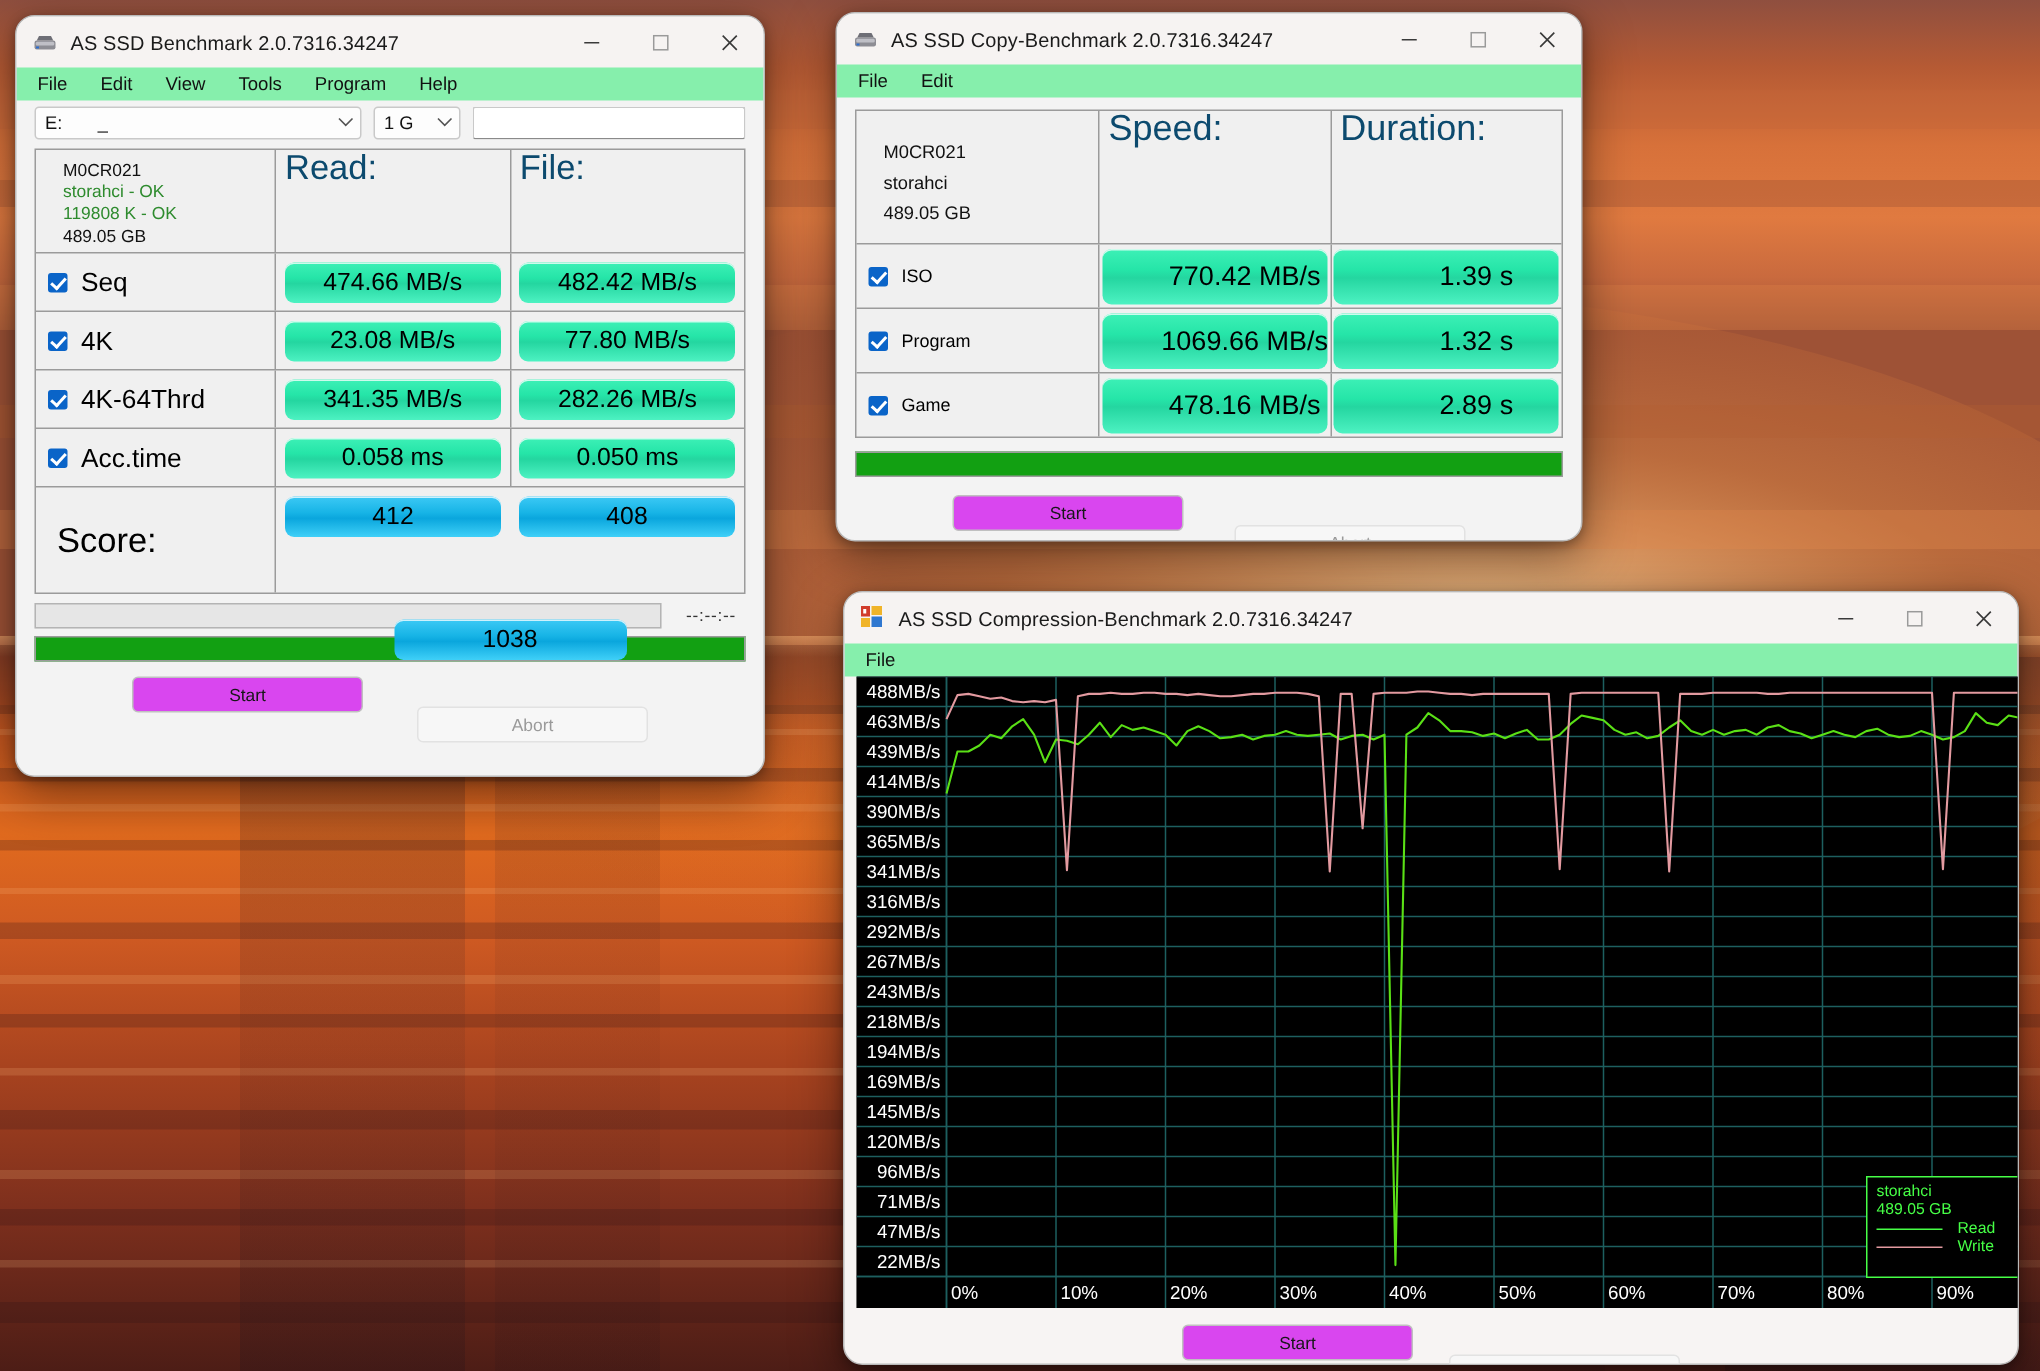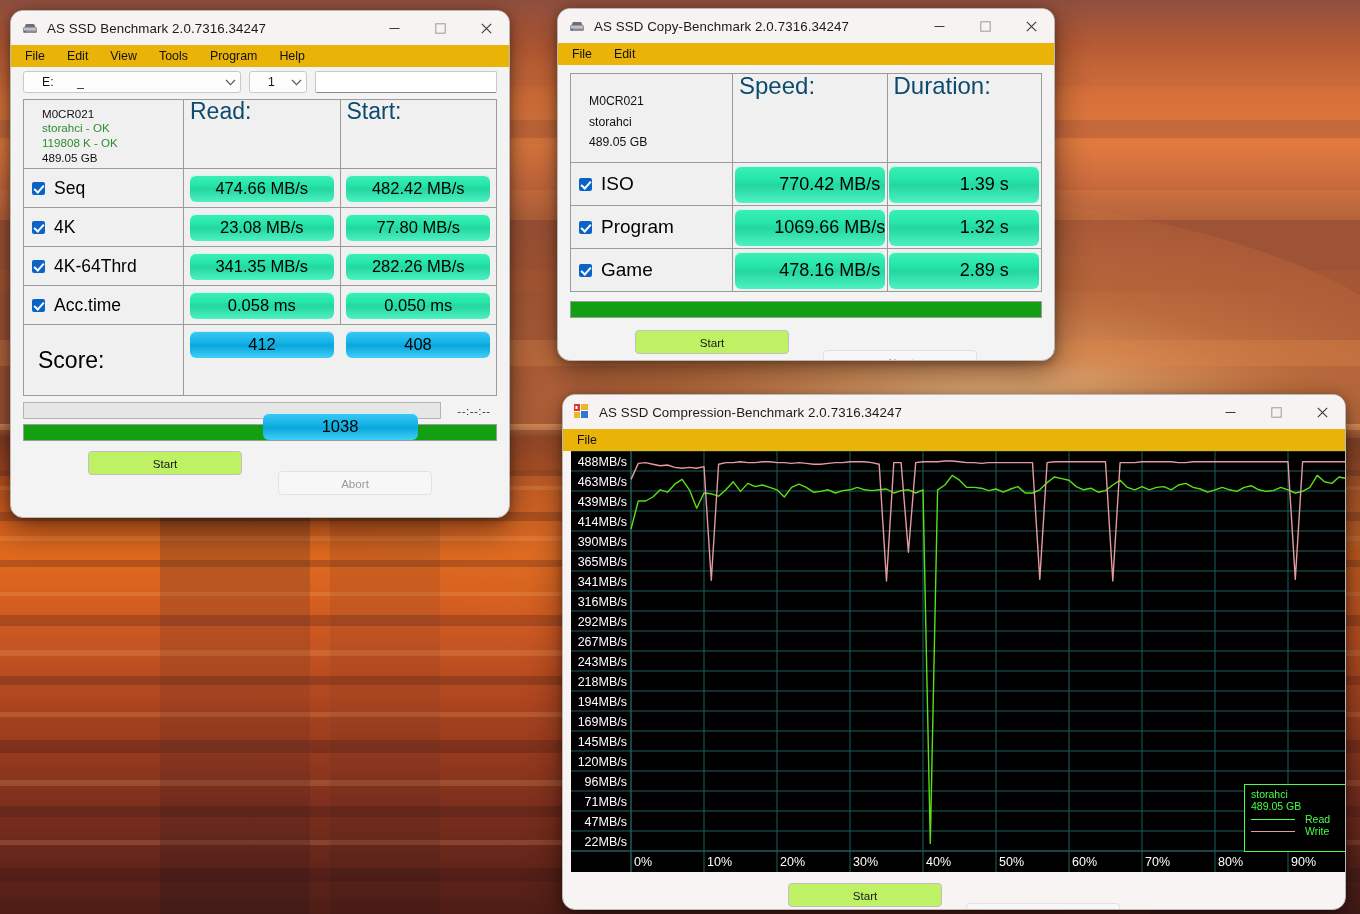--- a/index.html
+++ b/index.html
@@ -26,30 +26,30 @@
   }
   .win-icon { width:18px; height:18px; margin-left:10px; margin-right:8px; flex:none; position:relative; }
   .title-text { font-size:13.3px; color:#1b1b1b; letter-spacing:.1px; white-space:nowrap; }
   .caption-btns { margin-left:auto; display:flex; height:34px; }
   .cap-btn {
     width:46px; height:34px; display:flex; align-items:center; justify-content:center;
     color:#3a3a3a;
   }
   .cap-glyph { display:block; }
 
-  .menubar { height:22px; display:flex; align-items:center; padding-left:14px; background:#eab308; }
+  .menubar { height:22px; display:flex; align-items:center; padding-left:14px; background:#86efac; }
   .menu-item { font-size:12.4px; color:#111; margin-right:22px; white-space:nowrap; }
 
   
   .toolbar { display:flex; align-items:center; padding:4px 12px 2px 12px; gap:8px; }
   .combo {
     height:22px; background:#fdfdfd; border:1px solid #c9c9c9; border-radius:3px;
     display:flex; align-items:center; padding:0 4px 0 6px; font-size:12.2px; color:#111;
   }
-  .combo .cval { white-space:nowrap; overflow:hidden;margin-left:12px; }
+  .combo .cval { white-space:nowrap; overflow:hidden; }
   .combo .chev { margin-left:auto; padding-left:6px; color:#444; font-size:10px; }
   #drive-combo { width:218px; }
   #size-combo { width:58px;gap:10px; }
   .blank-field {
     height:22px; flex:1; background:#fff; border:1px solid #c9c9c9; border-radius:2px;
     border-bottom:1px solid #8a8a8a;
   }
 
   
   .grid { margin:4px 12px 0 12px; border:1px solid #9b9b9b; background:#f0f0f0; }
@@ -99,31 +99,31 @@
   .pill.wide { width:155px; }
 
   
   .statusrow { display:flex; align-items:center; margin:6px 12px 0 12px; gap:10px; }
   .statusbox { flex:1; height:17px; background:#e6e6e6; border:1px solid #b4b4b4; }
   .timetext { font-size:11.5px; color:#333; width:46px; text-align:center; letter-spacing:.5px; }
   .progress { margin:5px 12px 0 12px; height:17px; background:#12a012; border:1px solid #9b9b9b; }
   .btnrow { display:flex; justify-content:center; gap:36px; margin-top:10px; }
   .btn {
     width:154px; height:24px; border:1px solid #c0c0c0; border-radius:4px;
-    background:#bef264; font-size:11.6px; color:#161616;
+    background:#d946ef; font-size:11.6px; color:#161616;
     display:flex; align-items:center; justify-content:center;
   }
   .btn.disabled { color:#9a9a9a; background:#f7f7f7; border-color:#e2e2e2;margin-top:20px; }
 
   
   #copy-window .c-label { width:162px; }
   #copy-window .hdr-row .gcell { height:88px; }
   #copy-window .devinfo { font-size:12.2px; line-height:1.72; padding-top:8px; }
   #copy-window .data-row .gcell { height:42px; }
-  #copy-window .rowlabel { font-size:19px; }
+  #copy-window .rowlabel { font-size:12px; }
   #copy-window .pill { width:150px; height:37px; font-size:18px;padding-left:40px; }
   #copy-window .hdr-title { font-size:24px; }
 
   
   #comp-window { background:#f7f4f3; }
   .chart-wrap { position:relative; margin:0 0 3px 8px; background:#000; overflow:hidden; }
   .chart-svg { display:block; }
 
   .legendbox {
     position:absolute; border:1px solid #46ff46; background:#000;
@@ -287,21 +287,21 @@
           <span class="l1">M0CR021</span><br>
           <span class="l2">storahci - OK</span><br>
           <span class="l3">119808 K - OK</span><br>
           <span class="l4">489.05 GB</span>
         </span>
       </div>
       <div class="gcell c-val" style="justify-content:flex-start">
         <span class="hdr-title">Read:</span>
       </div>
       <div class="gcell c-val" style="justify-content:flex-start">
-        <span class="hdr-title">Start:</span>
+        <span class="hdr-title">File:</span>
       </div>
     </div>
 
     <div class="grow data-row">
       <div class="gcell c-label">
         <span class="chk"></span>
         <span class="rowlabel">Seq</span>
       </div>
       <div class="gcell c-val">
         <span class="pill">474.66 MB/s</span>

